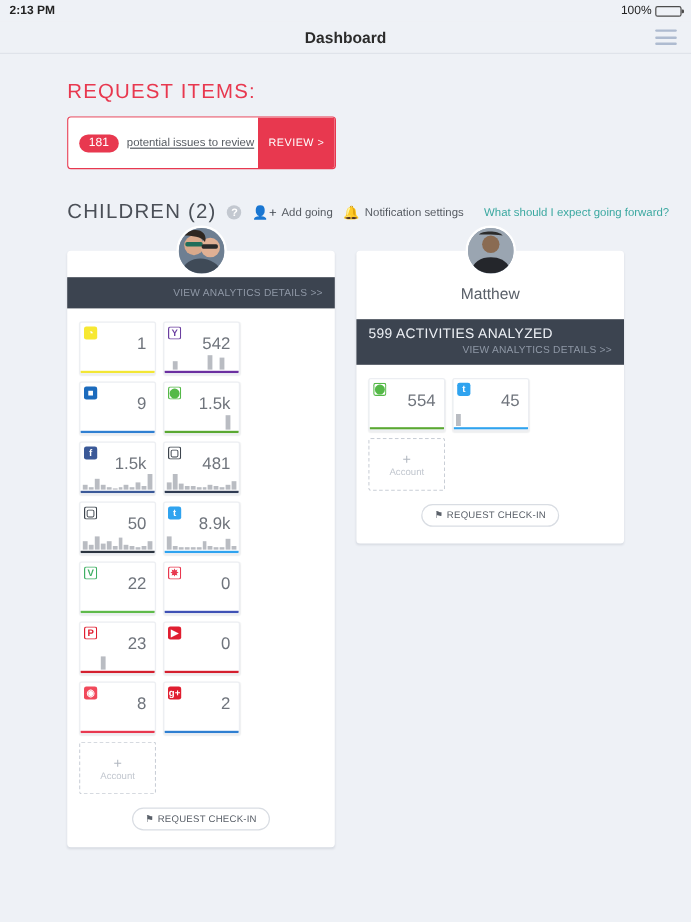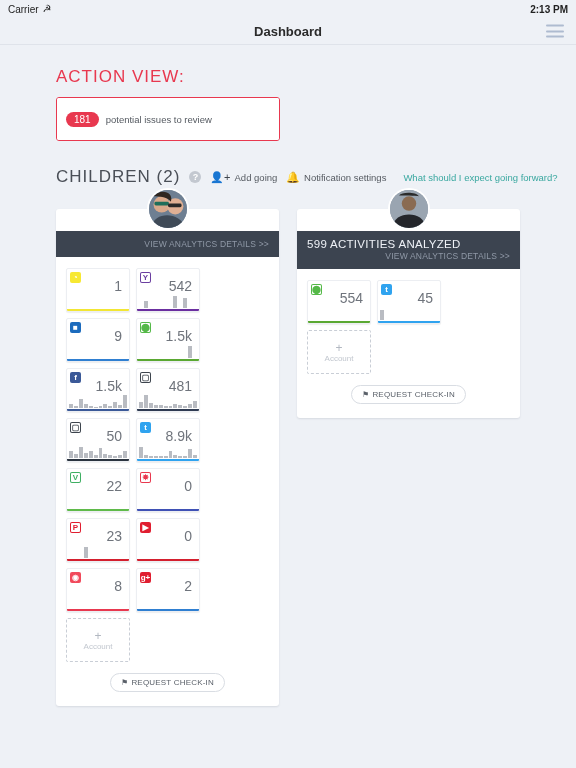--- a/index.html
+++ b/index.html
@@ -58,21 +58,21 @@
     border: 1px solid #e8384f; border-radius: 3px; overflow: hidden;
     background: #fff;
   }
   #action-left {
     flex: 1; display: flex; align-items: center; gap: 7px; padding-left: 9px; background: #fff;
   }
   #issue-badge {
     background: #e8384f; color: #fff; border-radius: 9px;
     font-size: 10px; padding: 2px 8px; min-width: 26px; text-align: center;
   }
-  #issue-label { font-size: 9.5px; color: #555a61; }
+  #issue-label { font-size: 9.5px; color: #555a61; text-decoration: underline; }
   #review-button {
     width: 64px; background: #e8384f; color: #fff;
     display: flex; align-items: center; justify-content: center;
     font-size: 9px; letter-spacing: .4px;
   }
   
   #children-header {
     display: flex; align-items: center; gap: 9px;
     margin: 26px 0 0 56px;
   }
@@ -151,45 +151,46 @@
     border: 1px solid #d9dde3; border-radius: 11px; background: #fff;
     padding: 4px 10px; font-size: 8px; color: #5a6069; letter-spacing: .2px;
     display: flex; align-items: center; gap: 3px;
   }
   .pin-icon { font-size: 8px; color: #5a6069; }
 </style>
 </head>
 <body>
 
 <div id="status-bar">
-  <div id="status-left">
-    <span>Carrier</span>
-    <span class="wifi-glyph">☭</span>
+  <div id="status-center">2:13 PM</div>
+  <div id="status-right">
+    <span>100%</span>
+    <span class="battery"><span class="battery-fill"></span></span>
   </div>
-  <div id="status-center">2:13 PM</div>
 </div>
 
 <div id="nav-bar">
   <div id="nav-title">Dashboard</div>
   <div id="menu-button">
     <span></span>
       <span></span>
       <span></span>
   </div>
 </div>
 
 <div id="page">
 
-  <h2 class="section-title">ACTION VIEW:</h2>
+  <h2 class="section-title">REQUEST ITEMS:</h2>
 
   <div id="action-bar">
     <div id="action-left">
       <span id="issue-badge">181</span>
       <span id="issue-label">potential issues to review</span>
     </div>
+    <div id="review-button">REVIEW &gt;</div>
   </div>
 
   <div id="children-header">
     <span id="children-title">CHILDREN (2)</span>
     <span class="help-icon">?</span>
     <span class="hdr-action">
       <span class="person-add-icon">👤+</span>
       <span>Add going</span>
     </span>
     <span class="hdr-action">
@@ -496,20 +497,21 @@
       </div>
       <div class="child-card">
         <div class="avatar">
           <svg viewBox="0 0 42 42">
             <rect width="42" height="42" fill="#9aa5b1"></rect>
             <circle cx="21" cy="15" r="8" fill="#8a6b52"></circle>
             <path d="M10 6c3-4 19-4 22 1-3-1-19-1-22-1z" fill="#2b2b2b"></path>
             <path d="M2 42c2-11 10-15 19-15s17 4 19 15z" fill="#24262b"></path>
           </svg>
         </div>
+        <div class="child-name">Matthew</div>
         <div class="analyzed-bar">
           <div class="analyzed-count">599 ACTIVITIES ANALYZED</div>
           <a class="analytics-link">VIEW ANALYTICS DETAILS &gt;&gt;</a>
         </div>
         <div class="tiles">
           <div class="tile">
             <span class="tile-icon" style="background: rgb(255, 255, 255); color: rgb(85, 185, 72); box-shadow: rgb(85, 185, 72) 0px 0px 0px 1px inset;">⬤</span>
             <div class="spark">
               <i style="height: 0px;"></i>
               <i style="height: 0px;"></i>

